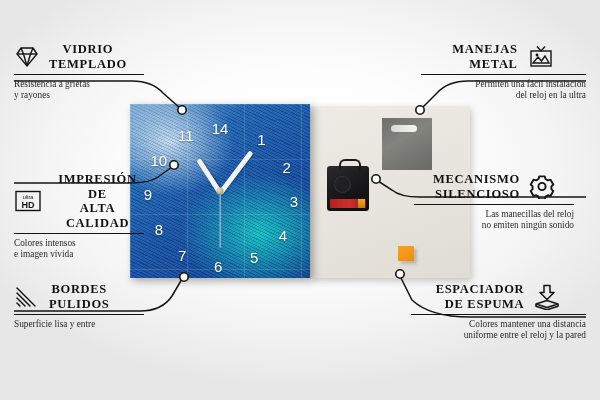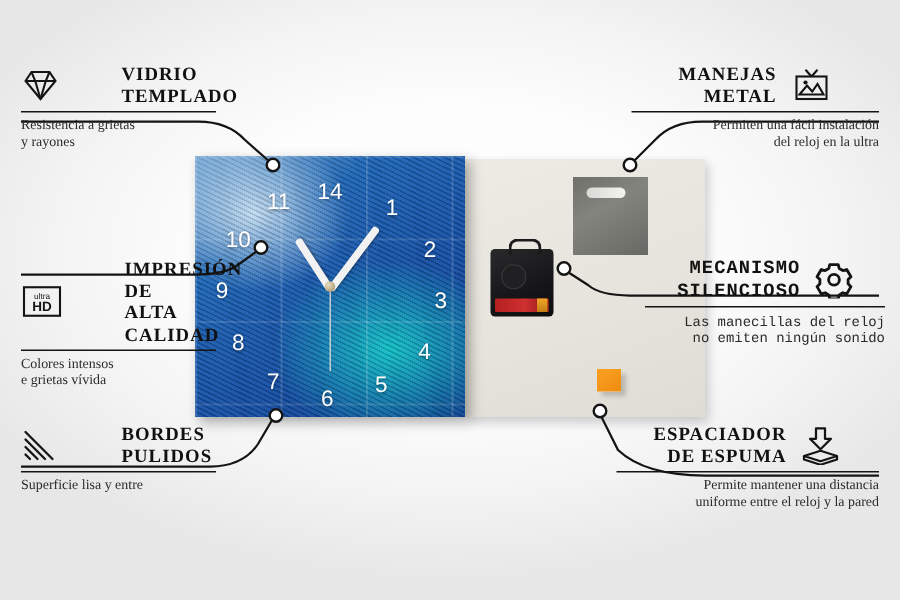--- a/index.html
+++ b/index.html
@@ -14,21 +14,21 @@
       radial-gradient(ellipse 60% 55% at 50% 42%, #ffffff 0%, #fdfdfd 45%, #f4f4f4 72%, #e7e7e7 100%);
   }
   .callout{position:absolute;}
   .co-head{display:flex;align-items:center;gap:9px;}
   .co-head.right{justify-content:center;}
   .co-title{
     font-size:12.5px;font-weight:bold;letter-spacing:.7px;
     line-height:14.5px;color:#111;text-transform:uppercase;
     white-space:pre-line;
   }
-  .left .co-title{text-align:left;margin-left:32px;}
+  .left .co-title{text-align:center;}
   .right .co-title{text-align:right;}
   .co-rule{height:0;border-top:1.4px solid #141414;margin-top:3px;}
   .co-desc{
     font-size:9.3px;line-height:11.4px;color:#2a2a2a;margin-top:4px;
     white-space:pre-line;
   }
   .right .co-desc{text-align:right;}
   .icon{flex:0 0 auto;display:block;}
 
   
@@ -197,21 +197,21 @@
       <svg class="icon" width="28" height="24" viewBox="0 0 28 24">
         <rect x="2" y="2.5" width="24" height="19" fill="none" stroke="#141414" stroke-width="1.4"></rect>
         <text x="14" y="10" text-anchor="middle" font-family="Liberation Sans, sans-serif" font-size="5.5" fill="#141414">ultra</text>
         <text x="14" y="18.5" text-anchor="middle" font-family="Liberation Sans, sans-serif" font-size="9" font-weight="bold" fill="#141414">HD</text>
       </svg>
       <div class="co-title">IMPRESIÓN DE
 ALTA CALIDAD</div>
     </div>
     <div class="co-rule"></div>
     <div class="co-desc">Colores intensos
-e grietas vívida</div>
+e imagen vívida</div>
   </div>
 
   <div class="callout left" style="left:14px;top:282px;width:130px;">
     <div class="co-head">
       <svg class="icon" width="26" height="24" viewBox="0 0 26 24">
         <g stroke="#141414" stroke-width="1.5" stroke-linecap="round">
           <line x1="3" y1="3" x2="21" y2="21"></line>
             <line x1="3" y1="8" x2="16" y2="21"></line>
           <line x1="3" y1="13" x2="11" y2="21"></line>
             <line x1="3" y1="18" x2="6" y2="21"></line>
@@ -236,21 +236,21 @@
           <path d="M6,18 L11,12 L14.5,16 L18,11 L22,18 Z"></path>
         </g>
         <circle cx="10" cy="10" r="1.4" fill="#141414"></circle>
       </svg>
     </div>
     <div class="co-rule"></div>
     <div class="co-desc">Permiten una fácil instalación
 del reloj en la ultra</div>
   </div>
 
-  <div class="callout right" style="right:10px;top:172px;width:160px;font-family:Liberation Mono, monospace;">
+  <div class="callout right" style="right:26px;top:172px;width:160px;">
     <div class="co-head right">
       <div class="co-title">MECANISMO
 SILENCIOSO</div>
       <svg class="icon" width="26" height="25" viewBox="0 0 26 25">
         <g fill="none" stroke="#141414" stroke-width="1.9" stroke-linejoin="round">
           <path d="M10.2,2.4 h5.6 l.7,2.6 2.4,1.4 2.6,-.7 2.8,4.8 -1.9,1.9 0,2.8 1.9,1.9 -2.8,4.8 -2.6,-.7 -2.4,1.4 -.7,2.6 h-5.6 l-.7,-2.6 -2.4,-1.4 -2.6,.7 -2.8,-4.8 1.9,-1.9 0,-2.8 -1.9,-1.9 2.8,-4.8 2.6,.7 2.4,-1.4 z"></path>
           <circle cx="13" cy="12.5" r="3.6"></circle>
         </g>
       </svg>
     </div>
@@ -265,17 +265,17 @@
 DE ESPUMA</div>
       <svg class="icon" width="28" height="26" viewBox="0 0 28 26">
         <g fill="none" stroke="#141414" stroke-width="1.5" stroke-linejoin="round">
           <path d="M11,1.5 h6 v7 h4 l-7,7 -7,-7 h4 z"></path>
           <path d="M14,16.5 L25,20 L14,23.5 L3,20 Z"></path>
           <path d="M3,20 v2.3 L14,25.8 L25,22.3 V20"></path>
         </g>
       </svg>
     </div>
     <div class="co-rule"></div>
-    <div class="co-desc">Permite mantener una distancia
+    <div class="co-desc">Colores mantener una distancia
 uniforme entre el reloj y la pared</div>
   </div>
 
 </div>
 
 </body></html>

